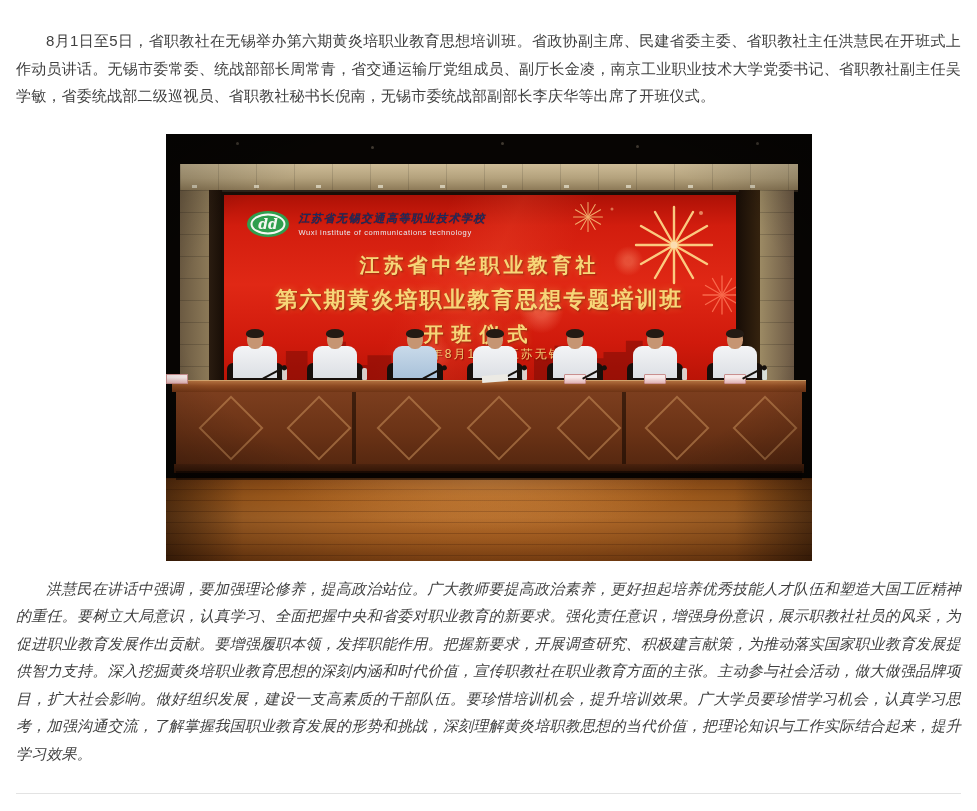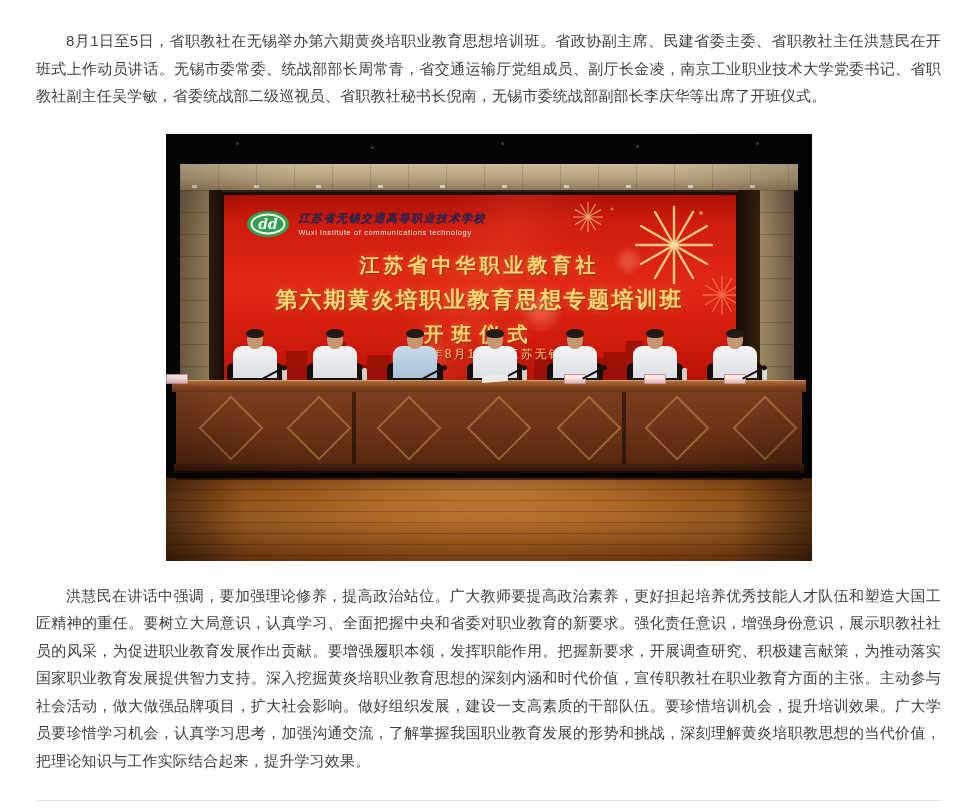--- a/index.html
+++ b/index.html
@@ -2,33 +2,33 @@
 <html style="--screen-red: #e02815; --screen-red-dark: #ad1106; --title-gold: #f7d678; --logo-green: #2f9e4e;"><head>
 <meta charset="utf-8">
 <style>
   * { box-sizing: border-box; }
   html, body { margin: 0; padding: 0; }
   body {
     width: 977px;
     background: #ffffff;
     font-family: "Liberation Sans", "DejaVu Sans", sans-serif;
   }
-  .content { padding: 0 36px; }
+  .content { padding: 0 16px; }
 
   p.para {
     font-size: 15px;
     line-height: 27.5px;
     color: #404040;
     text-align: justify;
     text-indent: 2em;
     margin: 0;
     letter-spacing: 0.2px;
   }
   p.para-1 { margin-top: 27px; }
-  p.para-2 { margin-top: 21px; }
+  p.para-2 { margin-top: 14px; font-style: italic; }
 
   .photo-wrap {
     width: 646px;
     height: 427px;
     margin: 24px auto 0;
     position: relative;
     background: #070503;
     overflow: hidden;
   }
   

